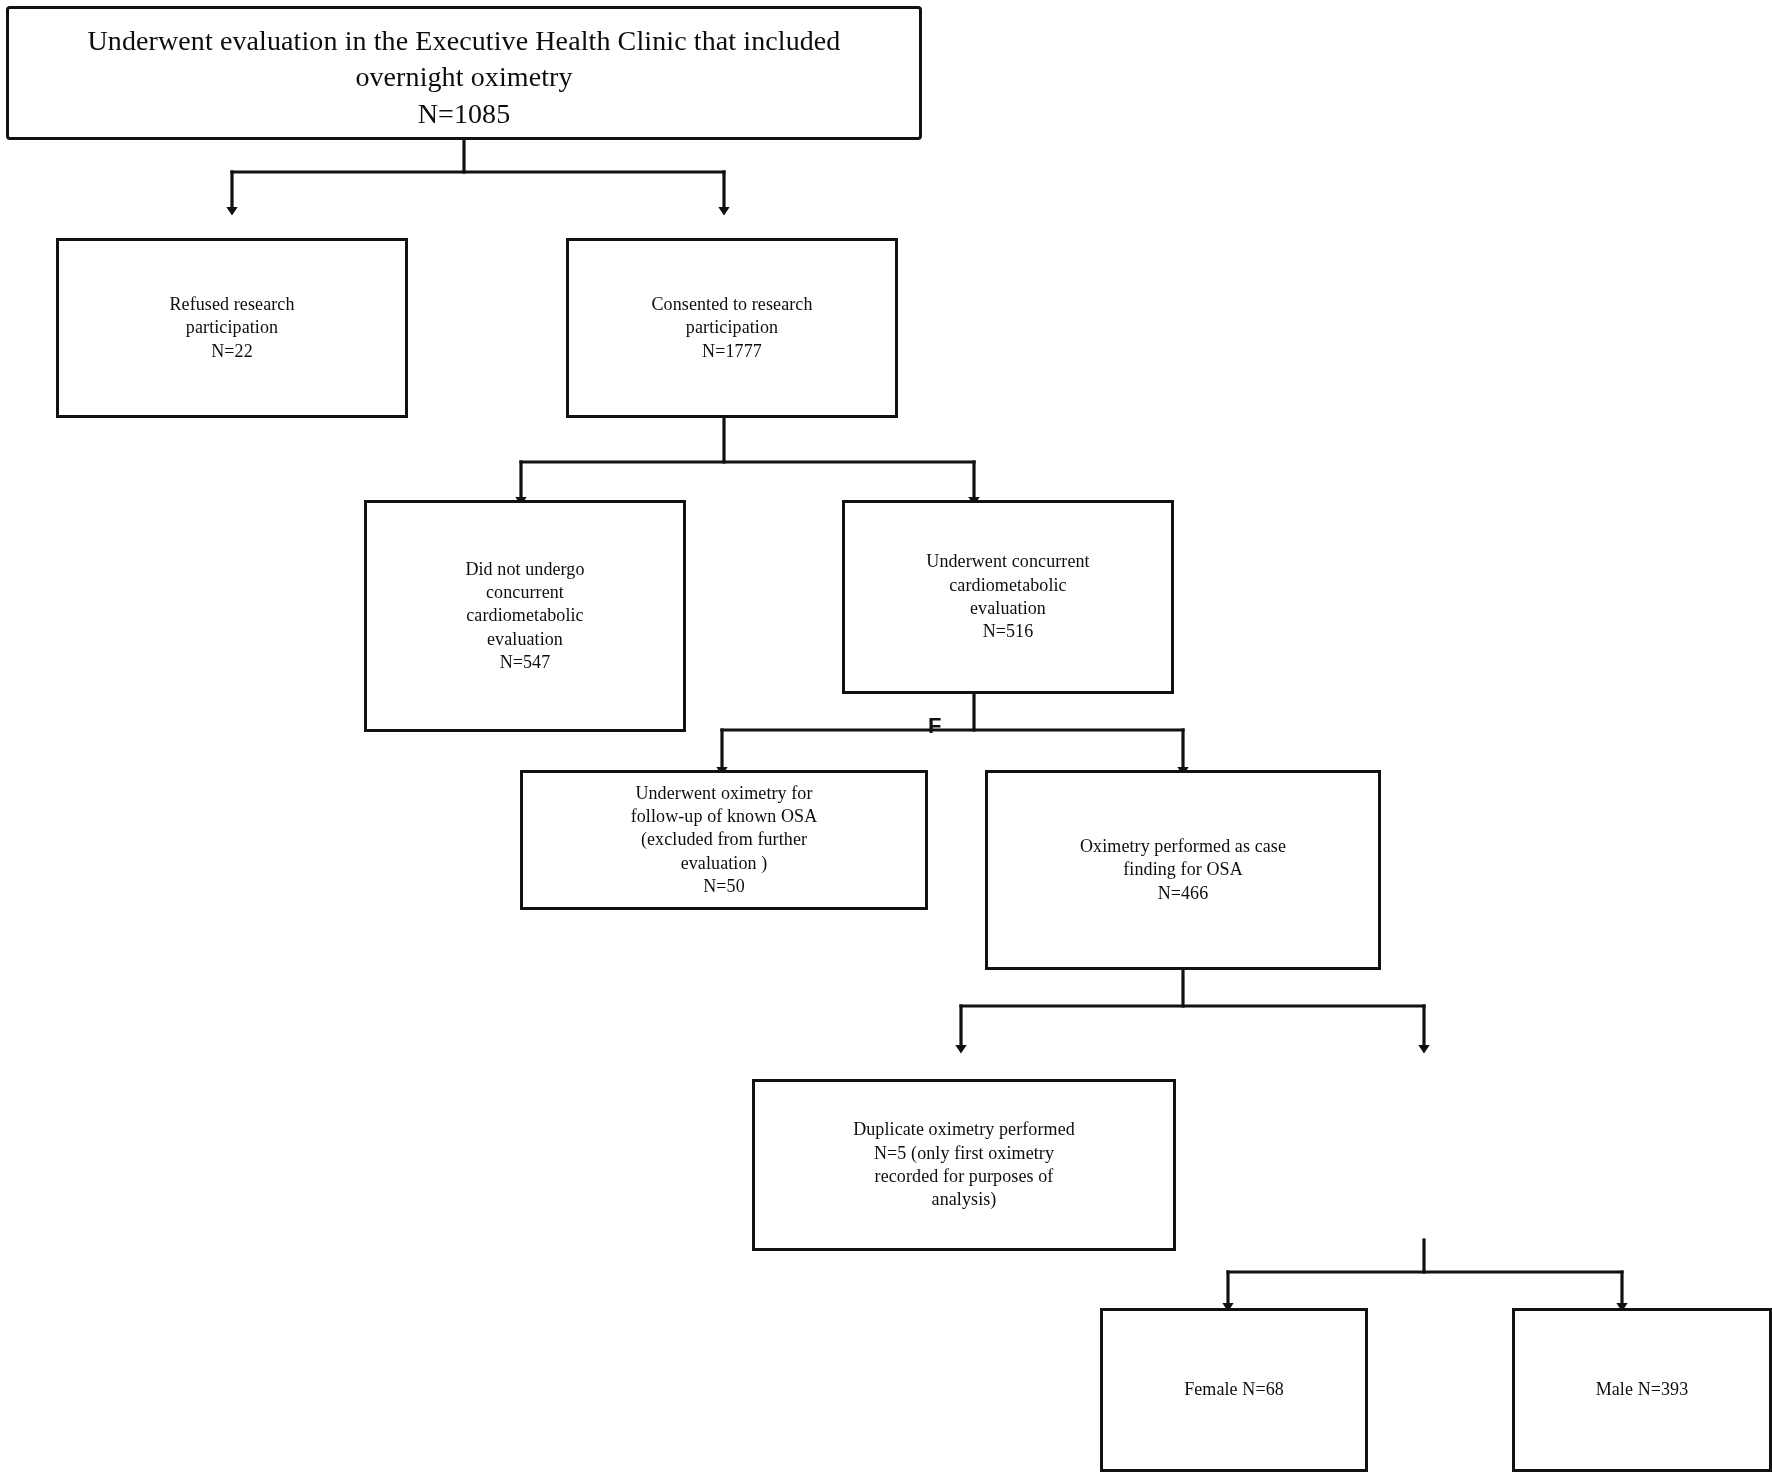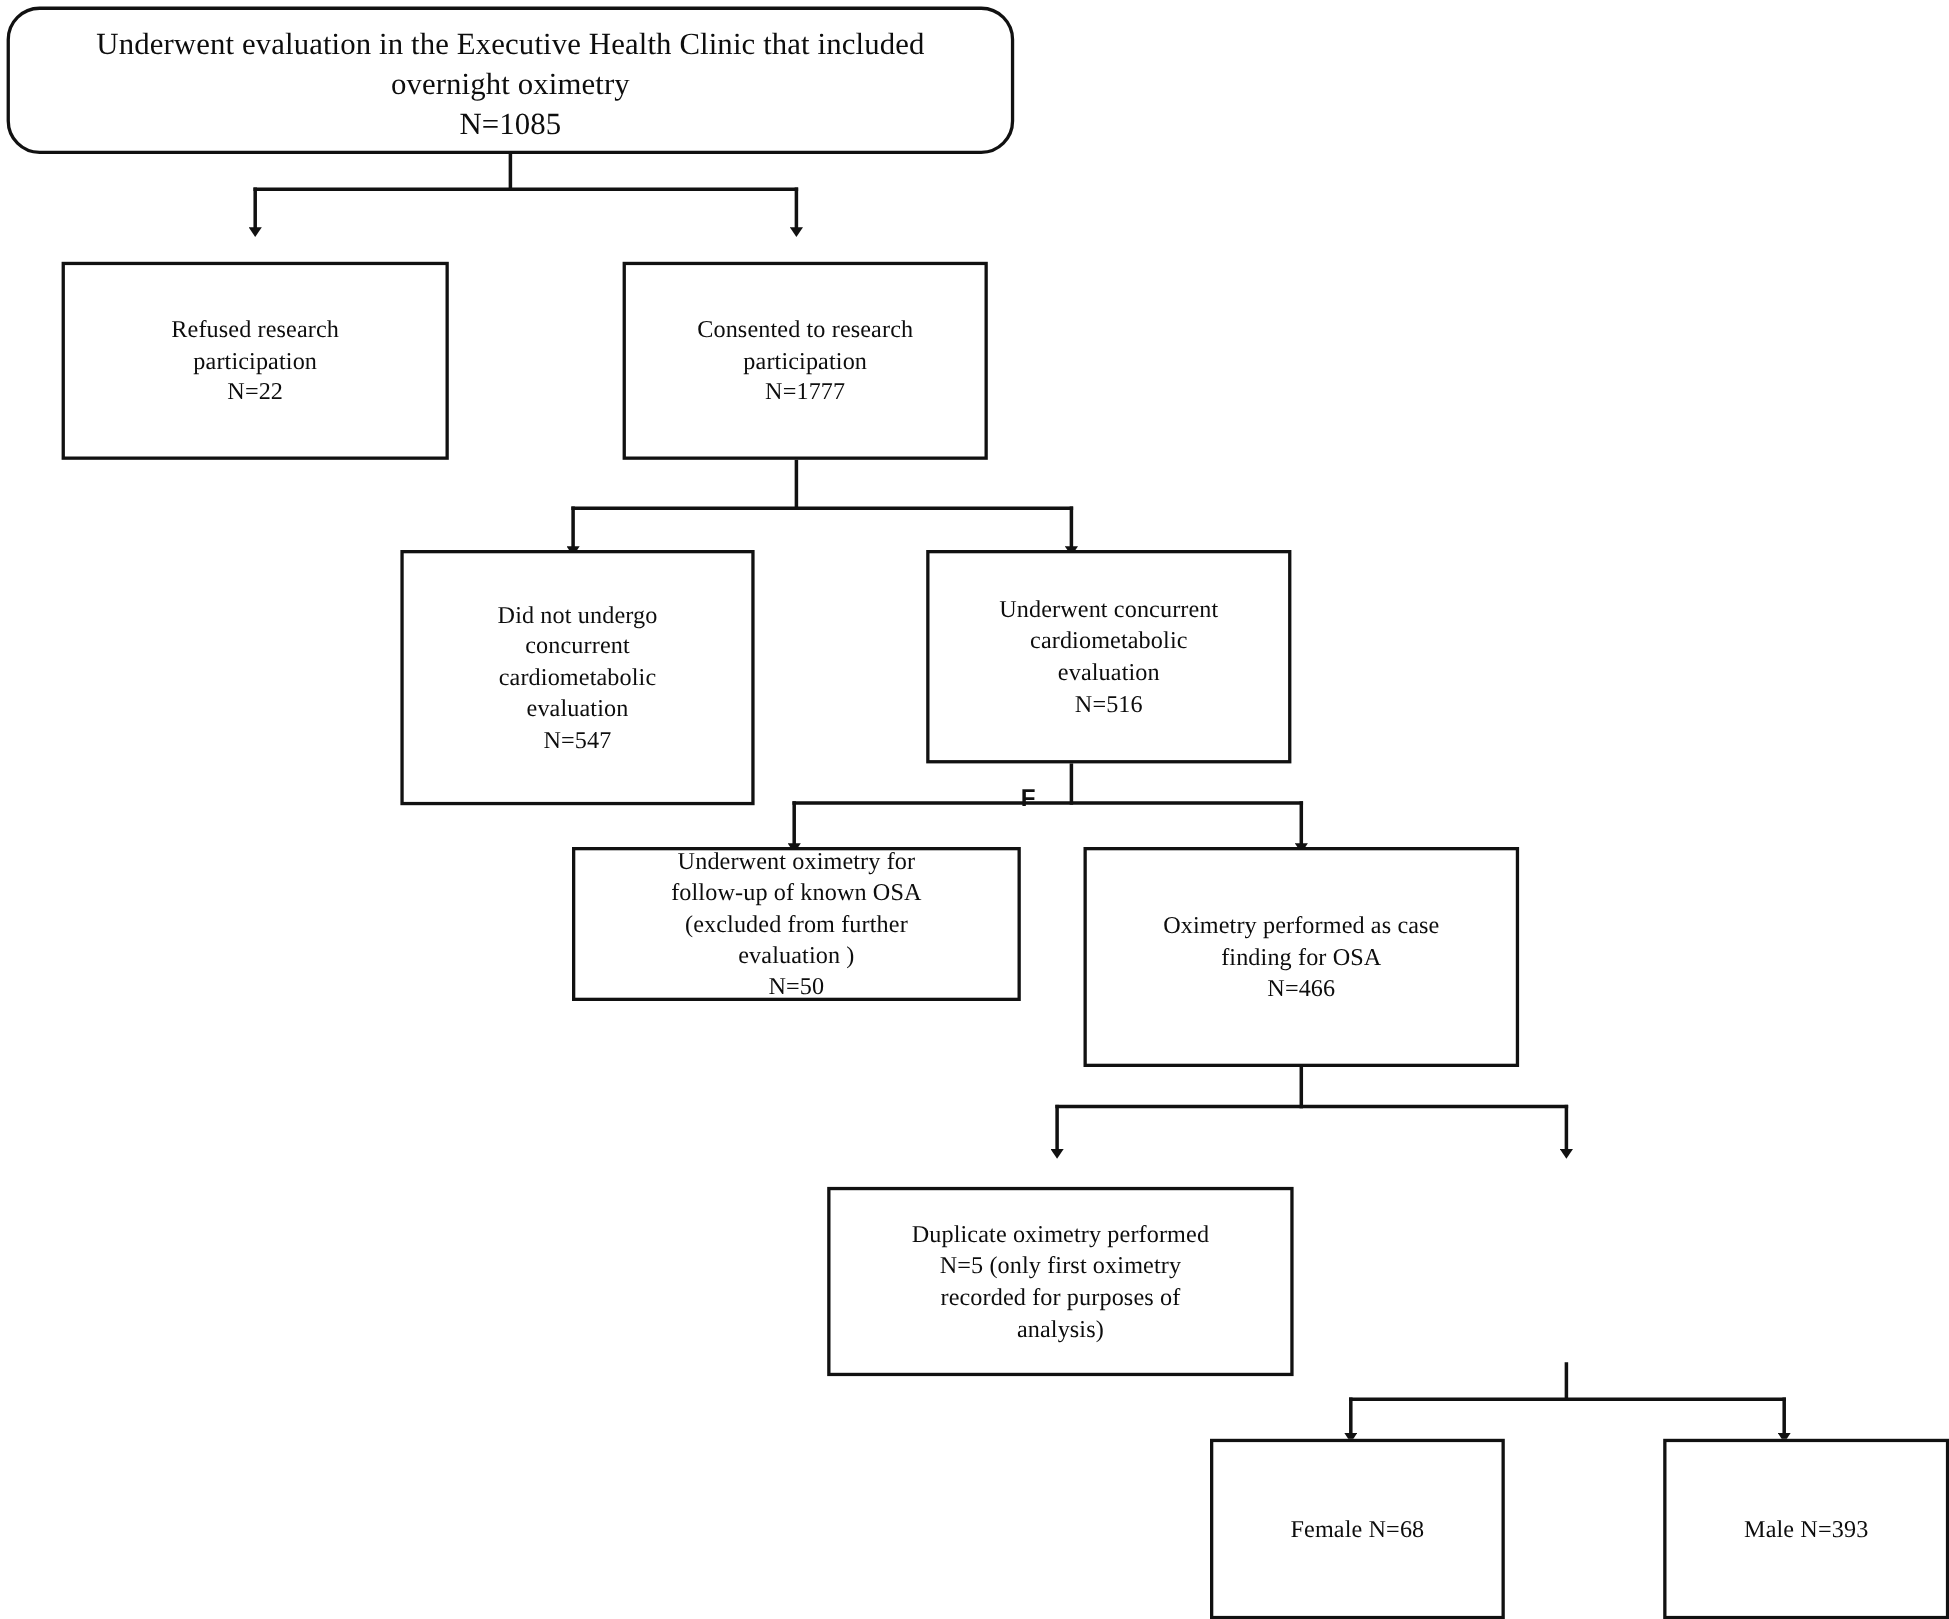--- a/index.html
+++ b/index.html
@@ -29,32 +29,32 @@
     box-sizing: border-box;
     background: #ffffff;
     border: 3px solid #111111;
     display: flex;
     align-items: center;
     justify-content: center;
     text-align: center;
     z-index: 2;
   }
   .node.rounded {
-    border-radius: 30px;
+    border-radius: 4px;
   }
   .node.top-align {
     align-items: flex-start;
   }
   .node-text {
     display: block;
     width: 100%;
     padding: 0 10px;
     line-height: 1.30;
     color: #0d0d0d;
-    font-size: 22px;
+    font-size: 18px;
     white-space: pre-line;
     letter-spacing: 0.1px;
   }
   .node.rounded .node-text {
     padding-top: 14px;
     font-size: 28px;
   }
   .stray-glyph {
     position: absolute;
     font-size: 22px;

